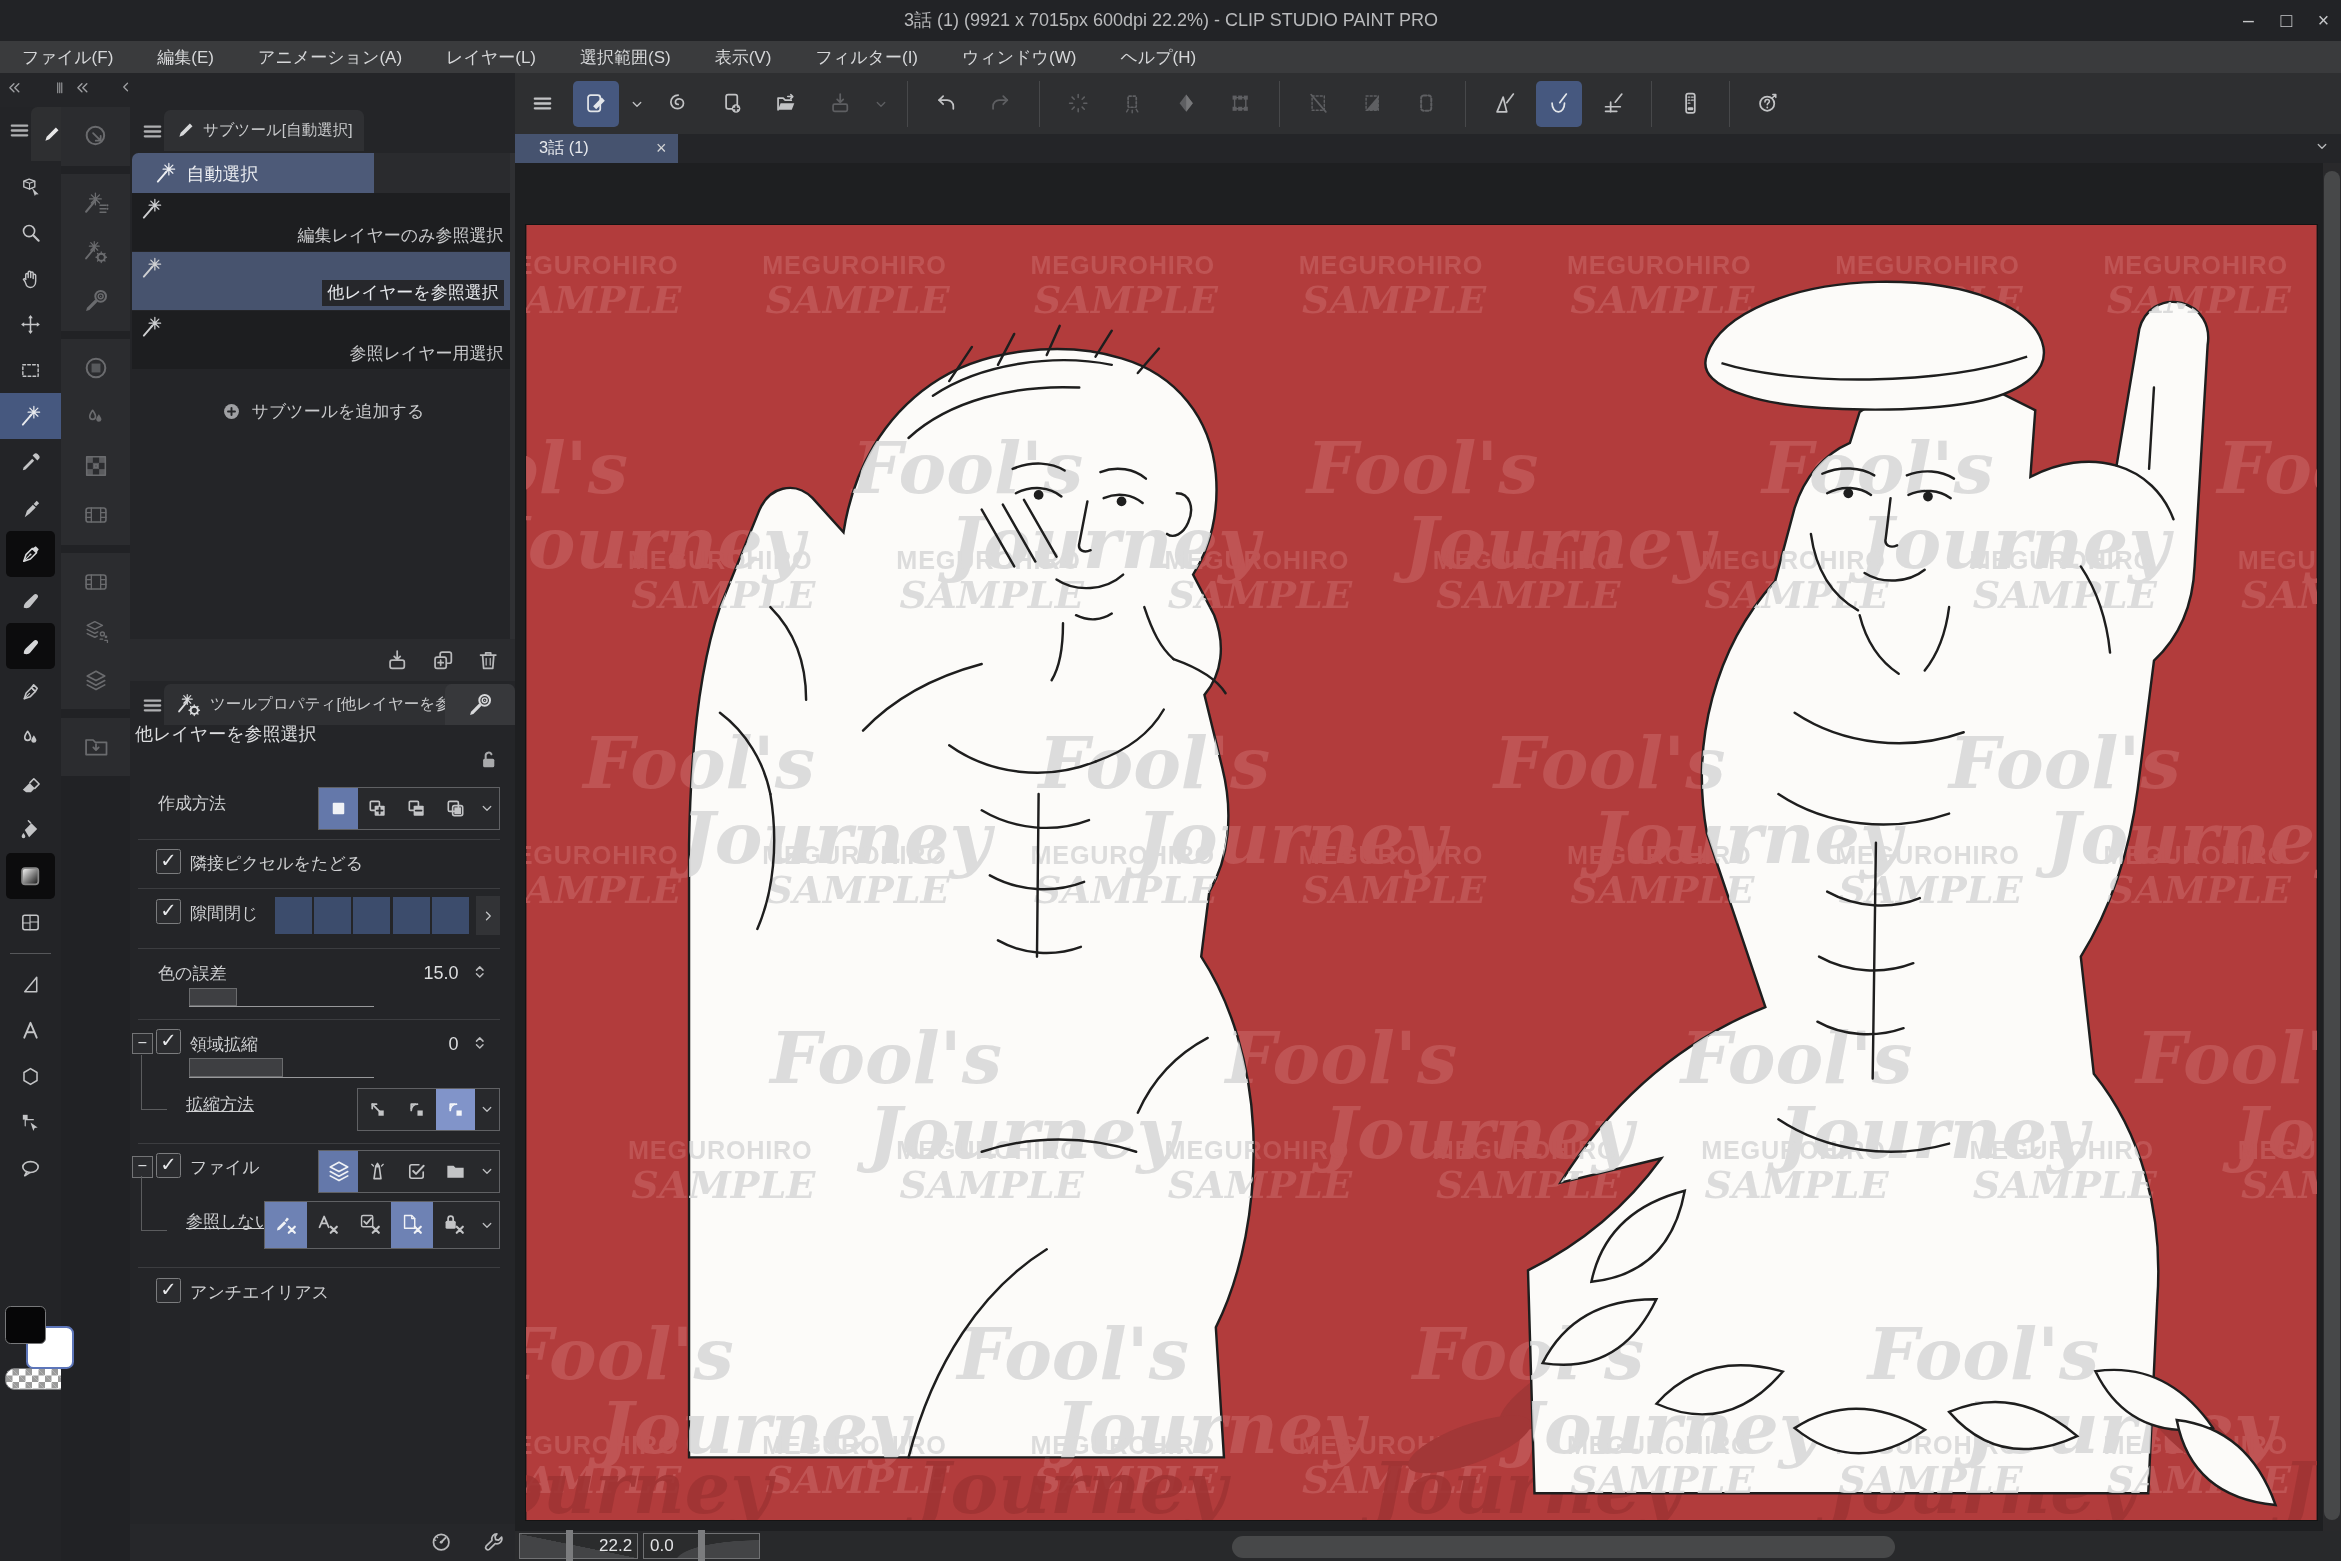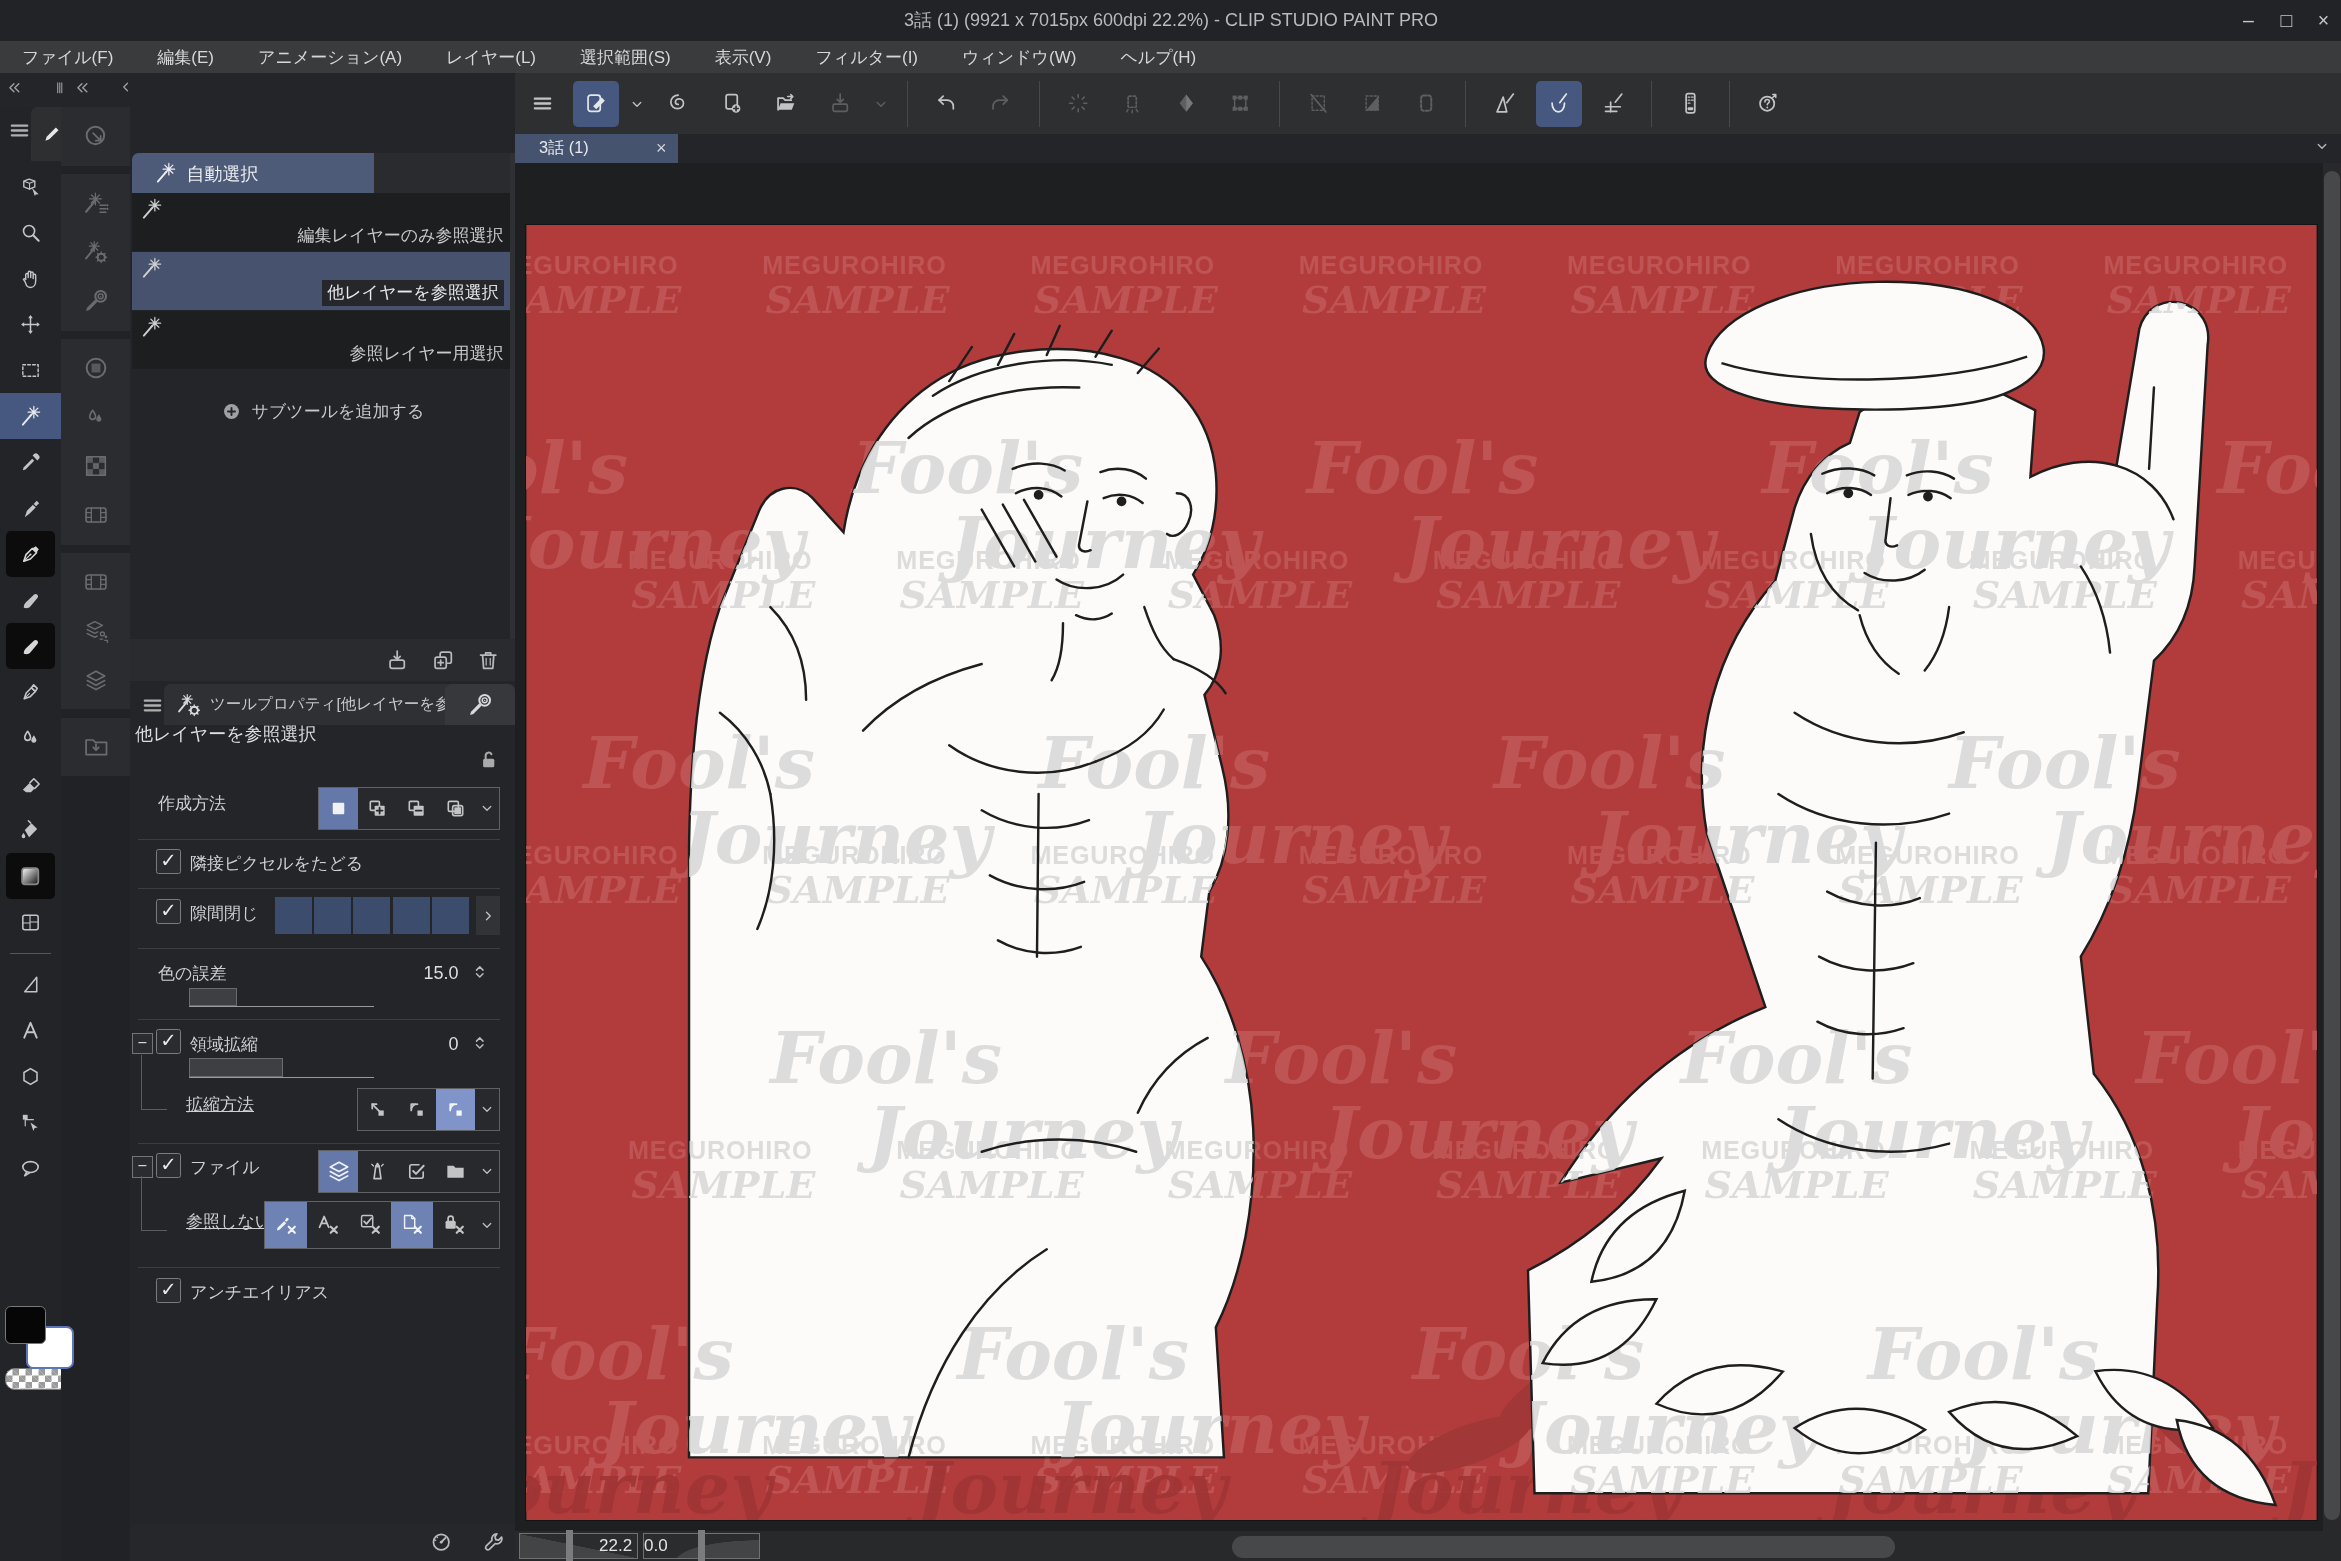--- a/index.html
+++ b/index.html
@@ -586,20 +586,35 @@
         <div class="strip-item">
           <svg width="28" height="28" viewBox="0 0 24 24" fill="none" stroke="currentColor" stroke-width="1.7" stroke-linecap="round" stroke-linejoin="round">
             <path d="M3.5 18.5V6h6l2 2h9.5v10.5z" stroke-width="1.5"></path>
             <path d="M12 9.5v5M9.7 12.3l2.3 2.4 2.3-2.4" stroke-width="1.5"></path>
           </svg>
         </div>
       </div>
     </div>
 
   <div id="subtool" class="abs panel">
+    <div class="phead">
+      <span class="burger ic">
+          <svg width="23" height="23" viewBox="0 0 24 24" fill="none" stroke="currentColor" stroke-width="1.7" stroke-linecap="round" stroke-linejoin="round">
+            <path d="M4 7h16M4 12h16M4 17h16" stroke-width="2.4"></path>
+          </svg>
+        </span>
+      <div class="ptab" style="left:34px">
+        <span class="ic">
+            <svg width="21" height="21" viewBox="0 0 24 24" fill="none" stroke="currentColor" stroke-width="1.7" stroke-linecap="round" stroke-linejoin="round">
+              <path d="M5 19l1.5-4.5L17 4l3 3L9.5 17.5z" fill="currentColor" stroke="none"></path>
+            </svg>
+          </span>
+        <span>サブツール[自動選択]</span>
+      </div>
+    </div>
     <div id="st-group-tab">
       <span class="ic">
           <svg width="23" height="23" viewBox="0 0 24 24" fill="none" stroke="currentColor" stroke-width="1.7" stroke-linecap="round" stroke-linejoin="round">
             <path d="M4 20.5L13 10" stroke-width="2"></path>
             <path d="M15.5 1.5v12M9.5 7.5h12M11.3 3.3l8.4 8.4M19.7 3.3l-8.4 8.4" stroke-width="1.3"></path>
           </svg>
         </span>
       <span>自動選択</span>
     </div>
     <div id="st-group-rest"></div>
@@ -1394,21 +1409,21 @@
           <path d="M 1310 1300 q 70 -55 160 -12 q -80 66 -160 12 z" transform="rotate(-40 1310 1300)"></path>
         </g>
       </svg>
     <div id="bottomrow">
       <div id="zoomslider" class="navslider">
         <div class="handle" style="left:46px"></div>
         <span class="val" style="right:4.9px">22.2</span>
       </div>
       <div id="rotslider" class="navslider">
         <div class="handle" style="left:54px"></div>
-        <span class="val" style="left:0">0.0</span>
+        <span class="val" style="left:6px">0.0</span>
       </div>
       <div id="hscroll"></div>
     </div>
     <div id="vscroll">
         <div class="thumb"></div>
       </div>
   </div>
 
 </div>
 

